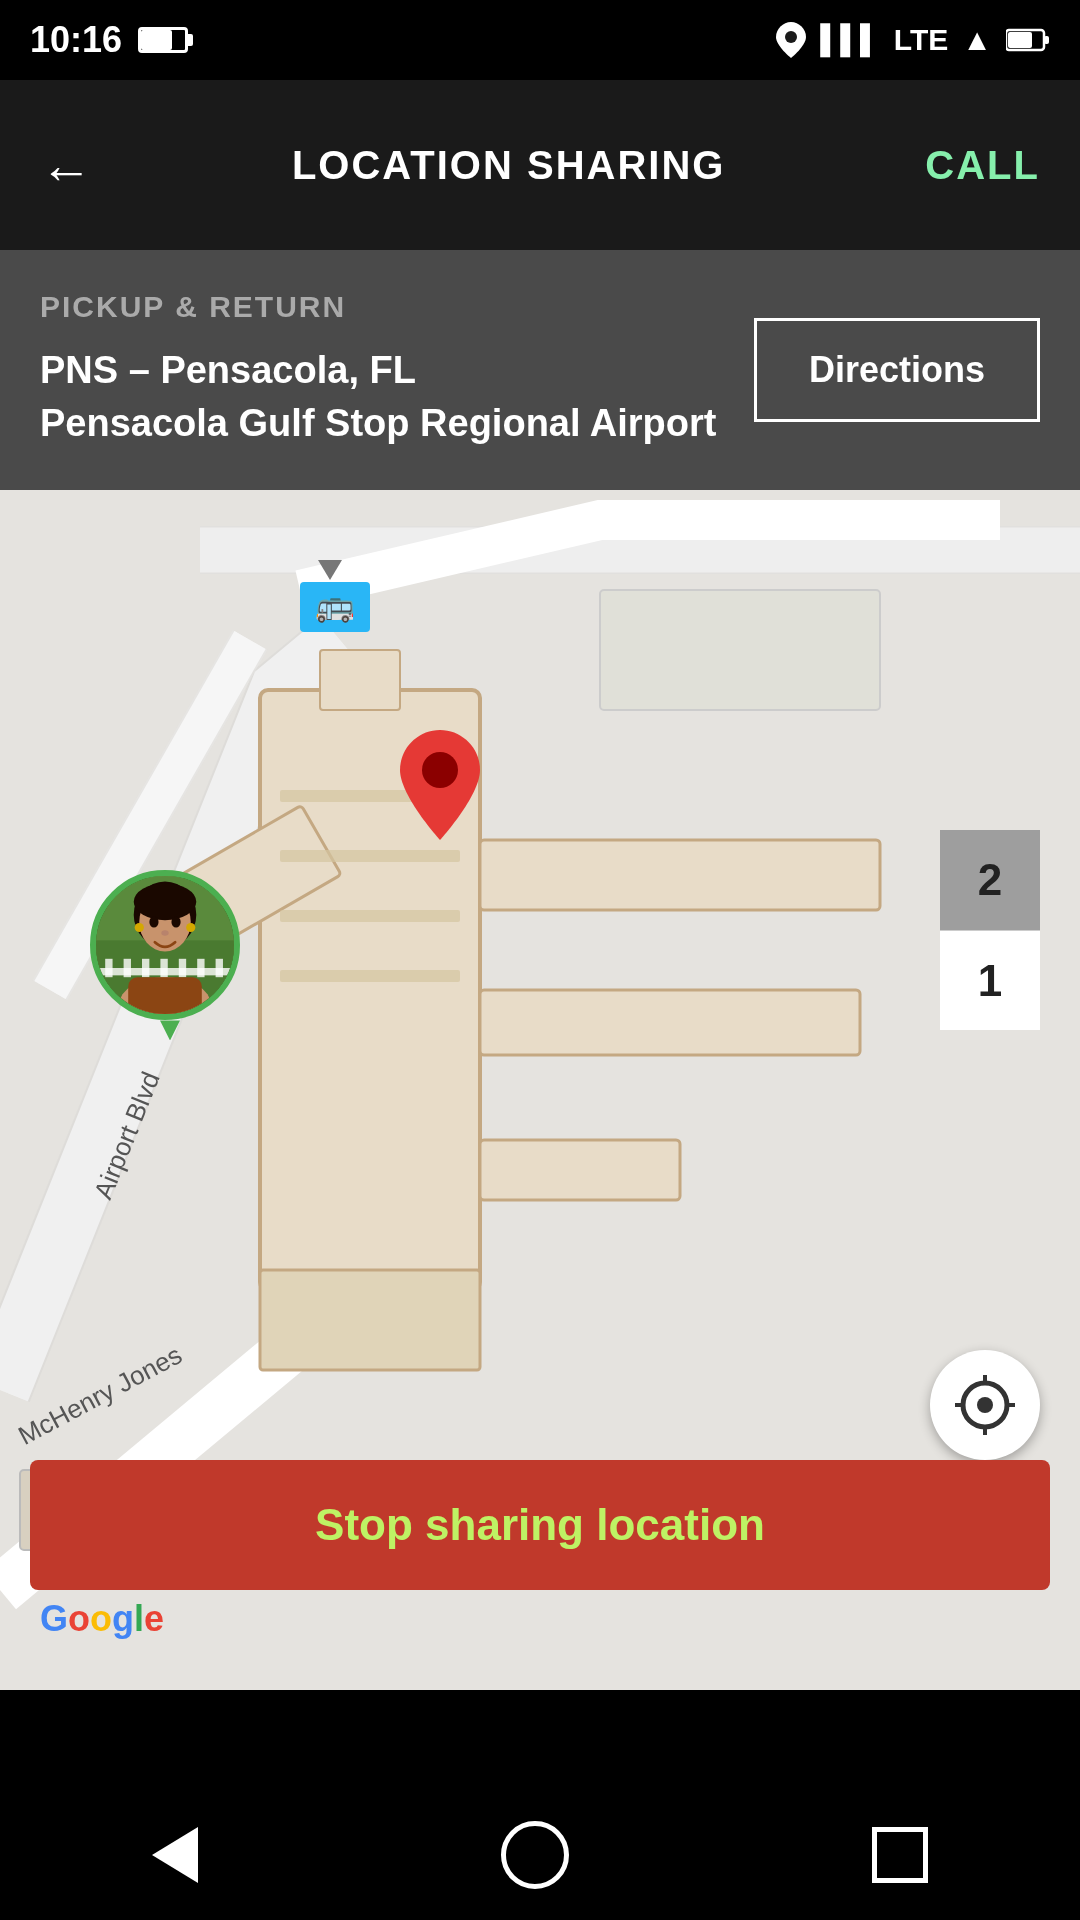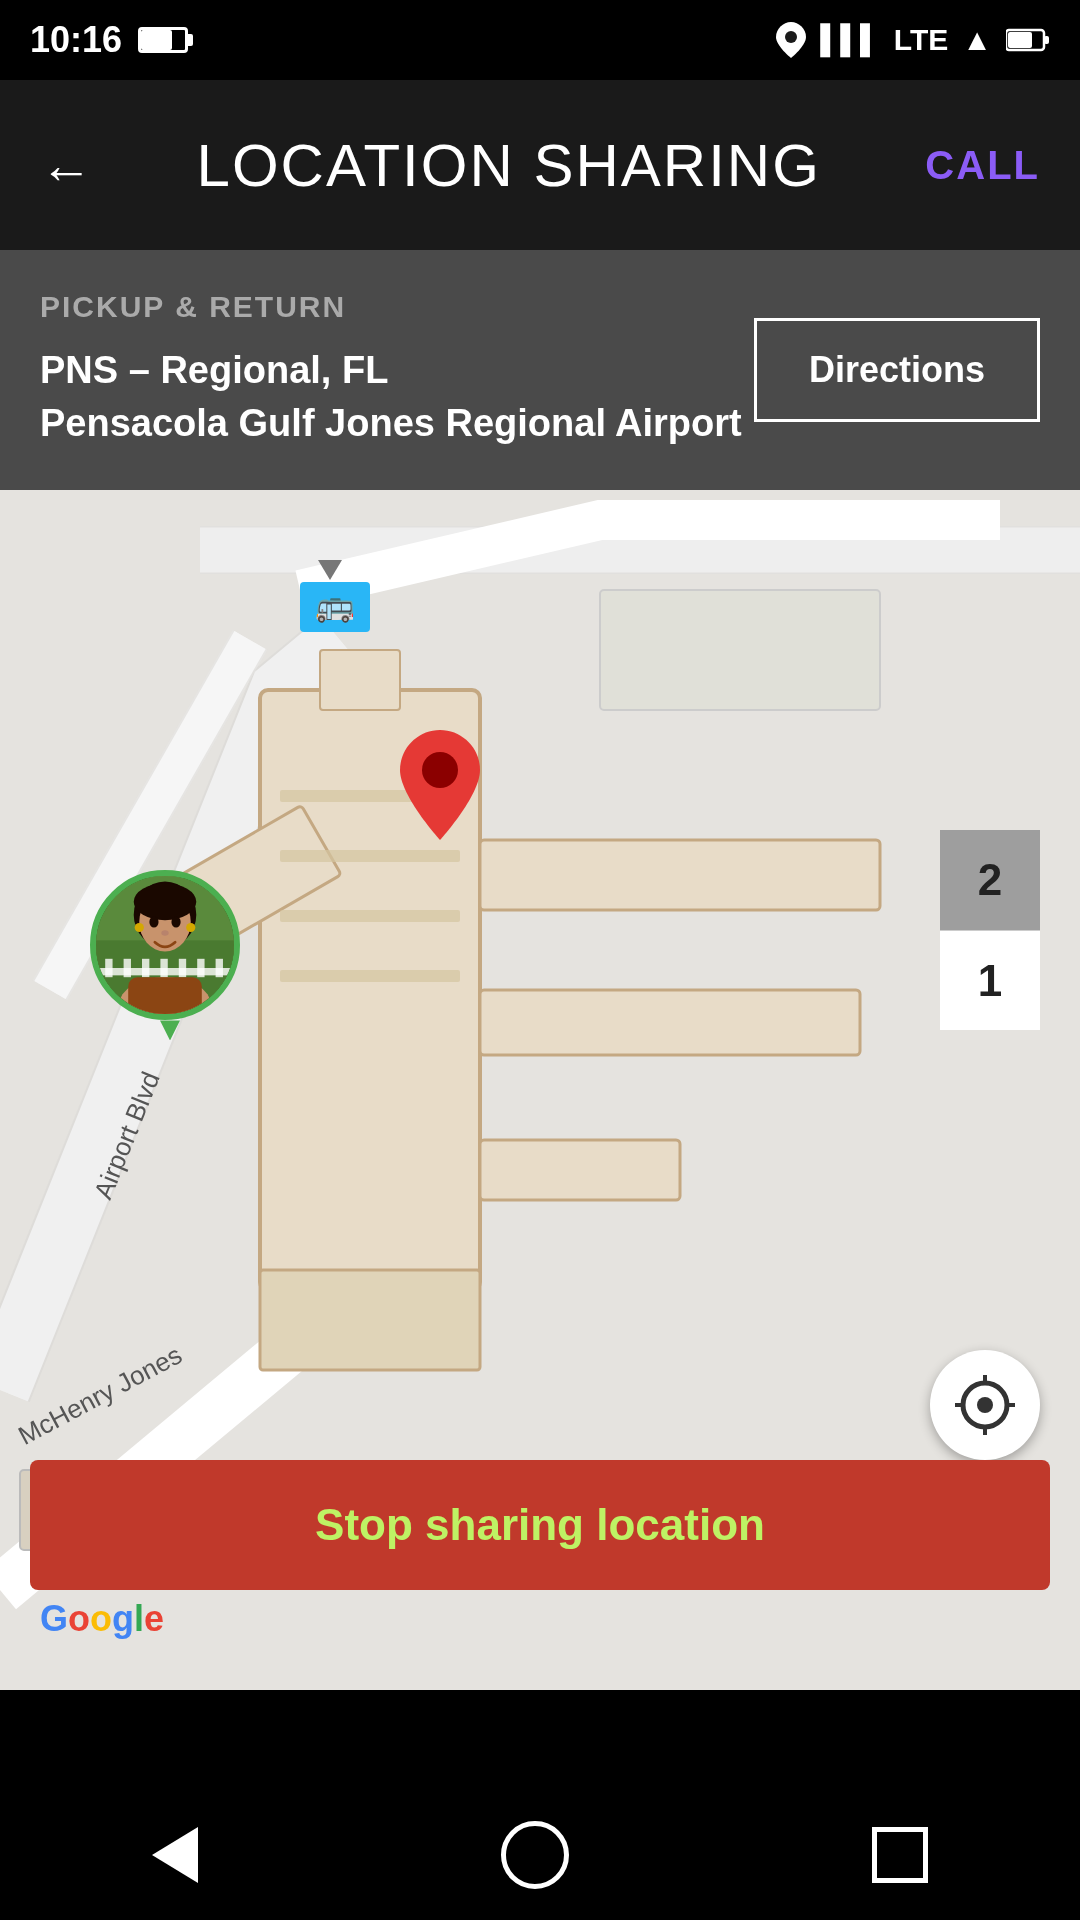--- a/index.html
+++ b/index.html
@@ -65,27 +65,27 @@
     .back-btn {
       color: #fff;
       font-size: 52px;
       font-weight: bold;
       cursor: pointer;
       background: none;
       border: none;
     }
     .header-title {
       color: #fff;
-      font-size: 60px;
-      font-weight: 400;
+      font-size: 40px;
+      font-weight: 700;
       letter-spacing: 2px;
       text-transform: uppercase;
     }
     .call-btn {
-      color: #8b5cf6;
+      color: #86efac;
       font-size: 40px;
       font-weight: bold;
       letter-spacing: 2px;
       background: none;
       border: none;
       cursor: pointer;
     }
 
     
     .pickup-bar {
@@ -335,22 +335,22 @@
 <div class="app-header">
   <button class="back-btn">←</button>
   <span class="header-title">LOCATION SHARING</span>
   <button class="call-btn">CALL</button>
 </div>
 
 <div class="pickup-bar">
   <div class="pickup-info">
     <div class="pickup-label">PICKUP &amp; RETURN</div>
     <div class="pickup-location">
-      <span>PNS – Regional, FL</span><br>
-      <span>Pensacola Gulf Jones Regional Airport</span>
+      <span>PNS – Pensacola, FL</span><br>
+      <span>Pensacola Gulf Stop Regional Airport</span>
     </div>
   </div>
   <button class="directions-btn">Directions</button>
 </div>
 
 <div class="map-area">
 
   <svg class="map-svg" viewBox="0 0 1080 1200" xmlns="http://www.w3.org/2000/svg">
 
     <rect width="1080" height="1200" fill="#e5e3df"></rect>

